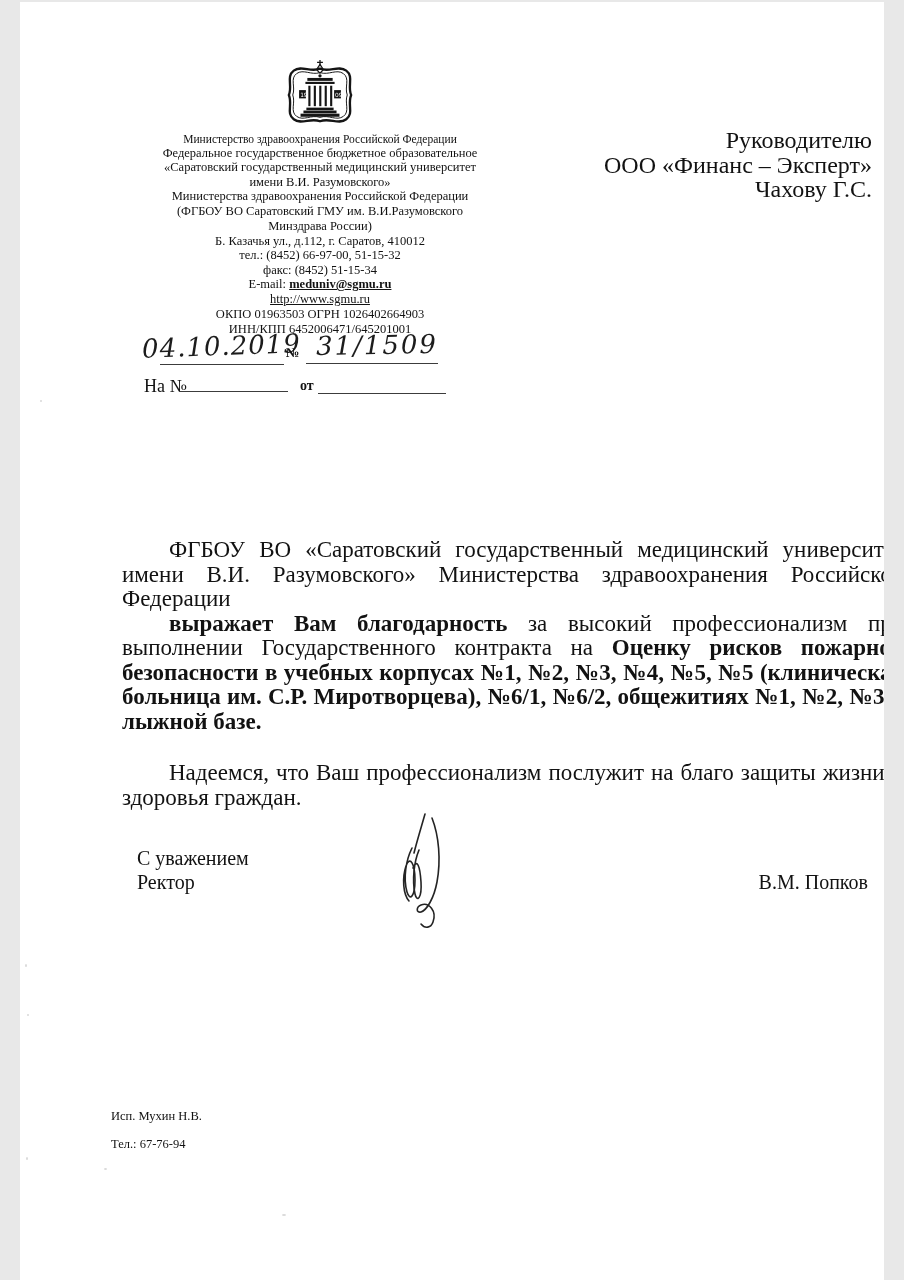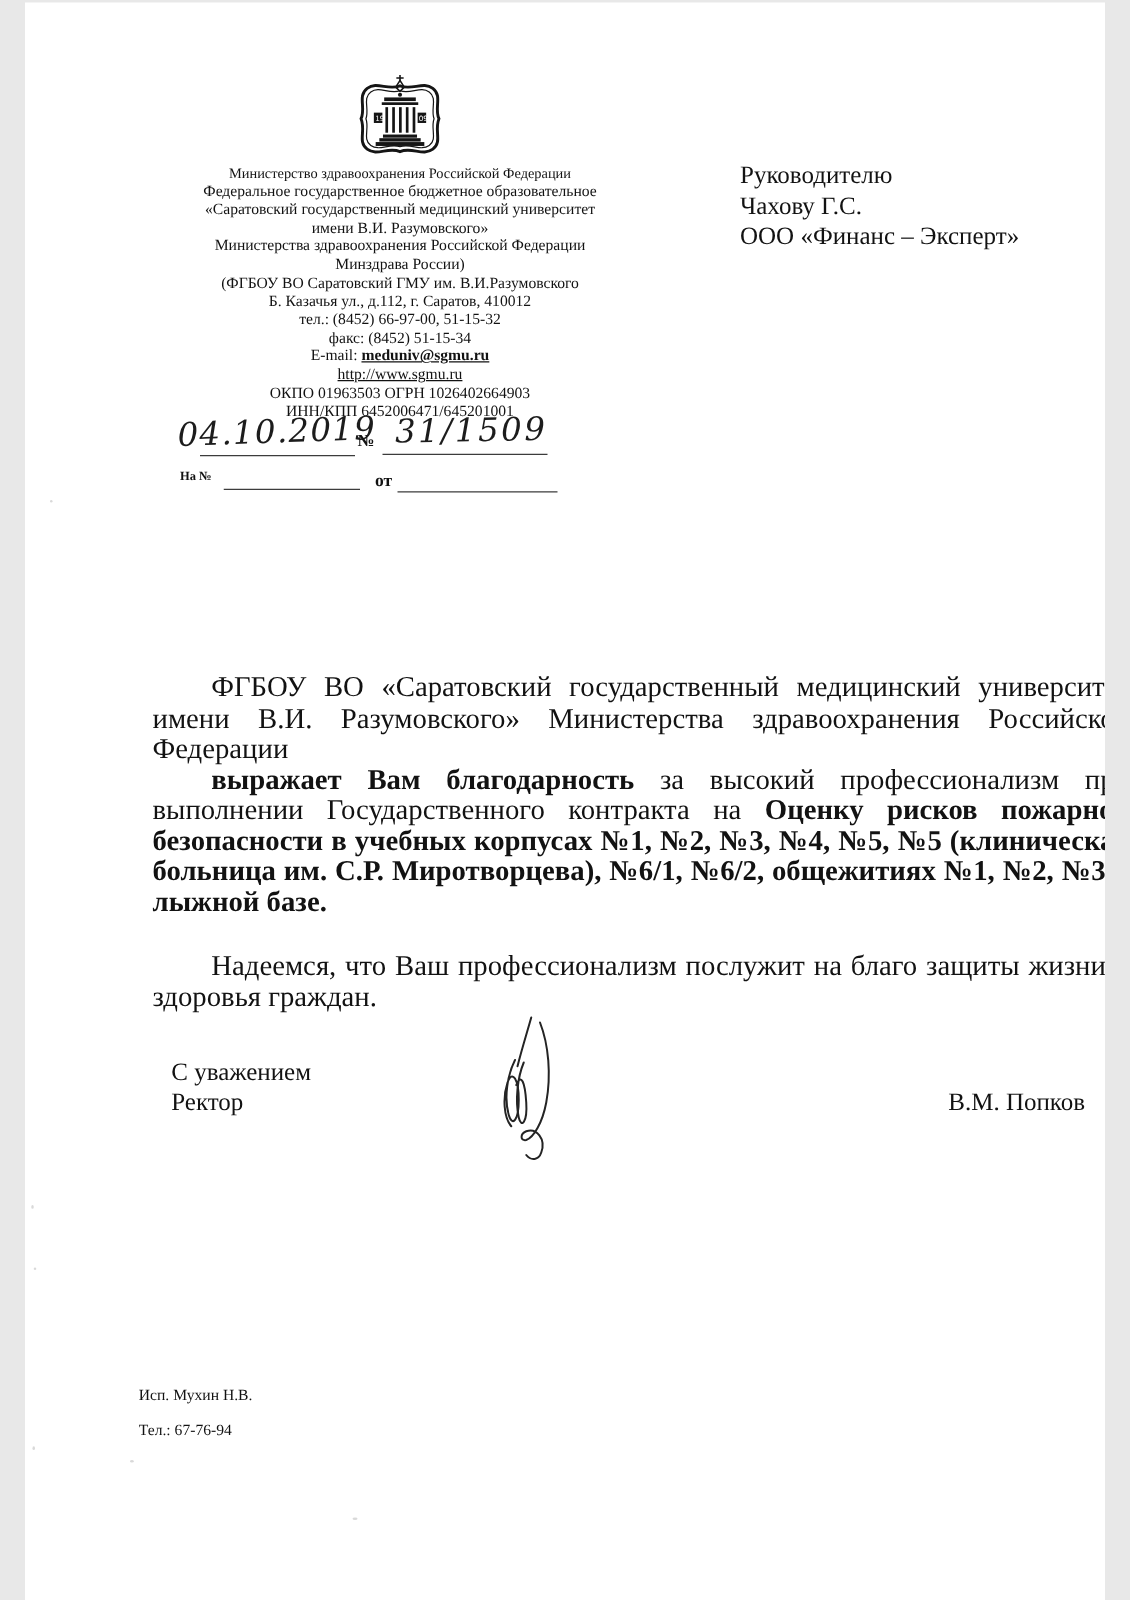--- a/index.html
+++ b/index.html
@@ -20,26 +20,26 @@
   .lh-site{text-decoration:underline;display:block;}
   .lh-codes div{font-size:12.5px;line-height:14.2px;}
   
   .hw{font-family:"DejaVu Serif",serif;font-style:italic;color:#1c1c1c;}
   .hw-date{position:absolute;left:122px;top:329px;font-size:26px;letter-spacing:1px;transform:rotate(-2deg);}
   .hw-num{position:absolute;left:296px;top:328px;font-size:26px;letter-spacing:2px;transform:rotate(-1deg);}
   .uline{position:absolute;height:0;border-bottom:1.5px solid #3c3c3c;}
   .ul-date{left:140px;top:362px;width:124px;}
   .ul-num{left:286px;top:361px;width:132px;}
   .num-label{position:absolute;left:266px;top:343px;font-size:13.5px;font-weight:bold;}
-  .na-label{position:absolute;left:124px;top:374px;font-size:10px;font-weight:bold;}
+  .na-label{position:absolute;left:124px;top:374px;font-size:18px;font-weight:normal;}
   .ot-label{position:absolute;left:280px;top:376px;font-size:14px;font-weight:bold;}
   .ul-na{left:159px;top:389px;width:109px;}
   .ul-ot{left:298px;top:391px;width:128px;}
   
-  .recipient{position:absolute;left:572px;top:126px;font-size:20px;}
+  .recipient{position:absolute;left:584px;top:126px;font-size:24px;text-align:right;}
   .recipient div{line-height:24.5px;}
   
   .body-text{position:absolute;left:102px;top:536px;width:782px;font-size:23px;line-height:24.5px;text-align:justify;}
   .body-text p{margin:0;text-indent:47px;}
   .body-text p.gap{margin-top:27px;}
   .body-text b{font-weight:bold;}
   
   .closing{position:absolute;left:117px;top:845px;font-size:20px;}
   .closing div{line-height:23.5px;}
   .sig-name{position:absolute;right:16px;top:869px;font-size:20px;}
@@ -84,22 +84,22 @@
     </svg>
 
     <div class="lh-top">Министерство здравоохранения Российской Федерации</div>
     <div class="lh-bold">
         <div>Федеральное государственное бюджетное образовательное</div>
         <div>«Саратовский государственный медицинский университет</div>
         <div>имени В.И. Разумовского»</div>
         <div>Министерства здравоохранения Российской Федерации</div>
       </div>
     <div class="lh-short">
+        <div>(ФГБОУ ВО Саратовский ГМУ им. В.И.Разумовского</div>
         <div>Минздрава России)</div>
-        <div>(ФГБОУ ВО Саратовский ГМУ им. В.И.Разумовского</div>
       </div>
     <div class="lh-contact">
         <div>Б. Казачья ул., д.112, г. Саратов, 410012</div>
         <div>тел.: (8452) 66-97-00, 51-15-32</div>
         <div>факс: (8452) 51-15-34</div>
       </div>
     <div class="lh-net">
       <span>E-mail:</span>
       <span class="lh-email-val">meduniv@sgmu.ru</span>
       <span class="lh-site">http://www.sgmu.ru</span>
@@ -116,22 +116,22 @@
   <div class="hw hw-num">31/1509</div>
   <div class="uline ul-num"></div>
 
   <div class="na-label">На №</div>
   <div class="uline ul-na"></div>
   <div class="ot-label">от</div>
   <div class="uline ul-ot"></div>
 
   <div class="recipient">
       <div>Руководителю</div>
+      <div>ООО «Финанс – Эксперт»</div>
       <div>Чахову Г.С.</div>
-      <div>ООО «Финанс – Эксперт»</div>
     </div>
 
   <div class="body-text">
     <p><span>ФГБОУ ВО «Саратовский государственный медицинский университет имени В.И. Разумовского» Министерства здравоохранения Российской Федерации</span></p>
     <p><b>выражает Вам благодарность</b><span> за высокий профессионализм при выполнении Государственного контракта на </span><b>Оценку рисков пожарной безопасности в учебных корпусах №1, №2, №3, №4, №5, №5 (клиническая больница им. С.Р. Миротворцева), №6/1, №6/2, общежитиях №1, №2, №3 и лыжной базе.</b></p>
     <p class="gap"><span>Надеемся, что Ваш профессионализм послужит на благо защиты жизни и здоровья граждан.</span></p>
   </div>
 
   <div class="closing">
     <div>С уважением</div>

